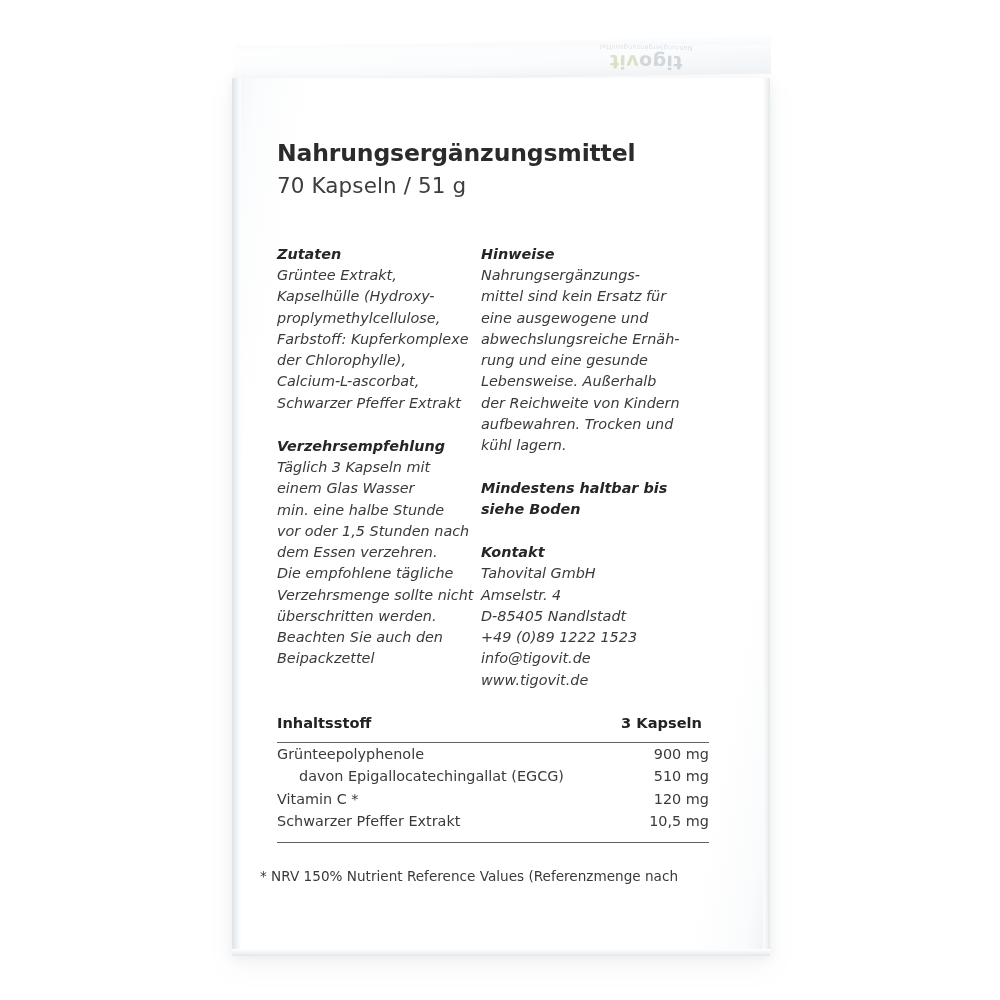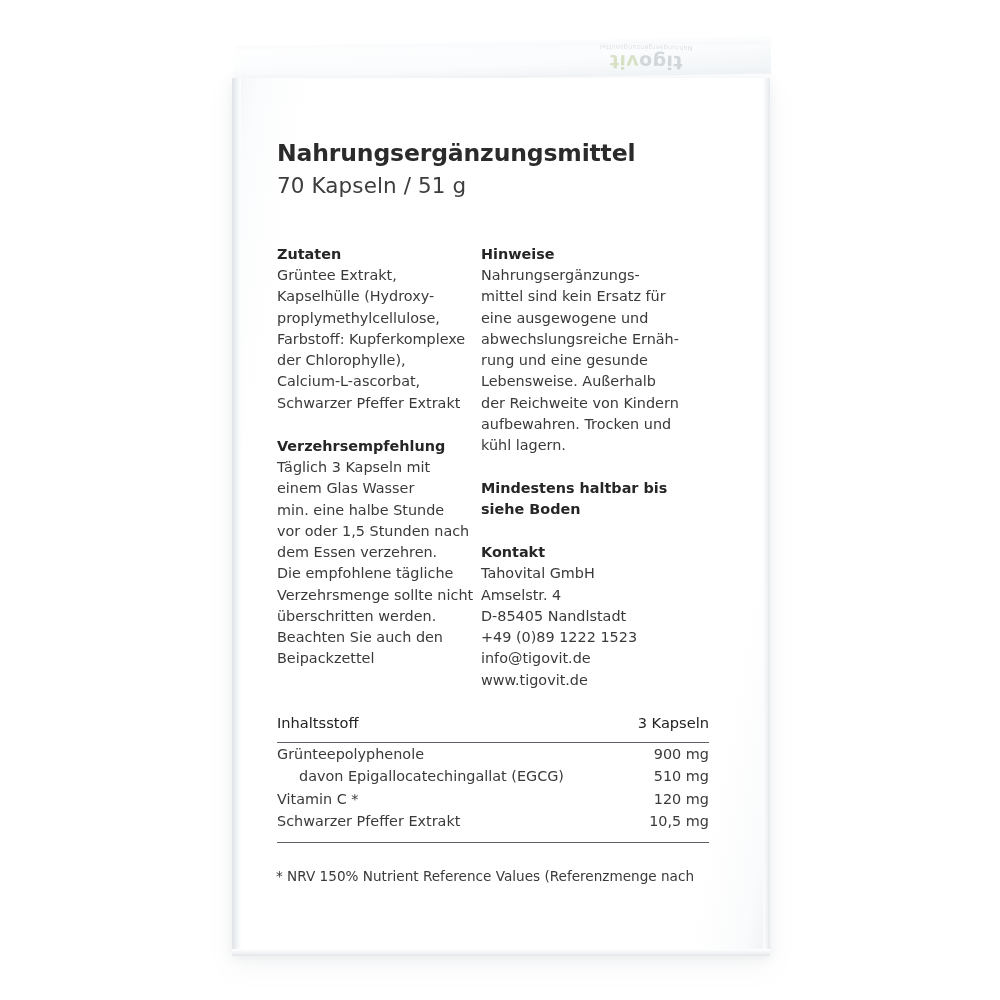--- a/index.html
+++ b/index.html
@@ -122,20 +122,21 @@
     font-weight: 400;
     color: #3d3d3d;
     letter-spacing: .1px;
     line-height: 1.3;
     margin: 4px 0 0 0;
   }
 
   
   #info-columns {
     display: flex;
+    font-style: italic;
   }
   .info-col { width: 204px; }
   .info-col.right { width: 210px; }
 
   .section { margin-bottom: 22px; }
   .section:last-child { margin-bottom: 0; }
   .section-heading {
     font-size: 14.4px;
     font-weight: 700;
     color: #262626;
@@ -165,47 +166,47 @@
     left: 45px;
     top: 636px;
     width: 432px;
   }
   #nutrition-table table {
     width: 100%;
     border-collapse: collapse;
   }
   #nutrition-table th {
     font-size: 14.6px;
-    font-weight: 400;
+    font-weight: 700;
     color: #222222;
     padding: 0 0 9px 0;
     line-height: 1.3;
   }
   #nutrition-table th.col-name { text-align: left; }
-  #nutrition-table th.col-value { text-align: right; }
+  #nutrition-table th.col-value { }
   #nutrition-table thead tr {
     border-bottom: 1.4px solid #5b6166;
   }
   #nutrition-table tbody tr:first-child td { }
   #nutrition-table td {
     font-size: 14.4px;
     font-weight: 400;
     color: #3a3a3a;
     padding: 1px 0;
     line-height: 1.42;
   }
   #nutrition-table td.col-name { text-align: left; }
   #nutrition-table td.col-value { text-align: right; white-space: nowrap; }
   #nutrition-table td.indented { padding-left: 22px; }
   #nutrition-table tbody { border-bottom: 1.4px solid #5b6166; }
   #nutrition-table tbody tr:last-child td { padding-bottom: 10px; }
 
   #table-footnote {
     position: absolute;
-    left: 44px;
+    left: 28px;
     top: 789px;
     width: 440px;
     font-size: 13.6px;
     font-weight: 400;
     color: #3a3a3a;
     line-height: 1.45;
   }
   #table-footnote .line { display: block; }
 </style>
 </head>

